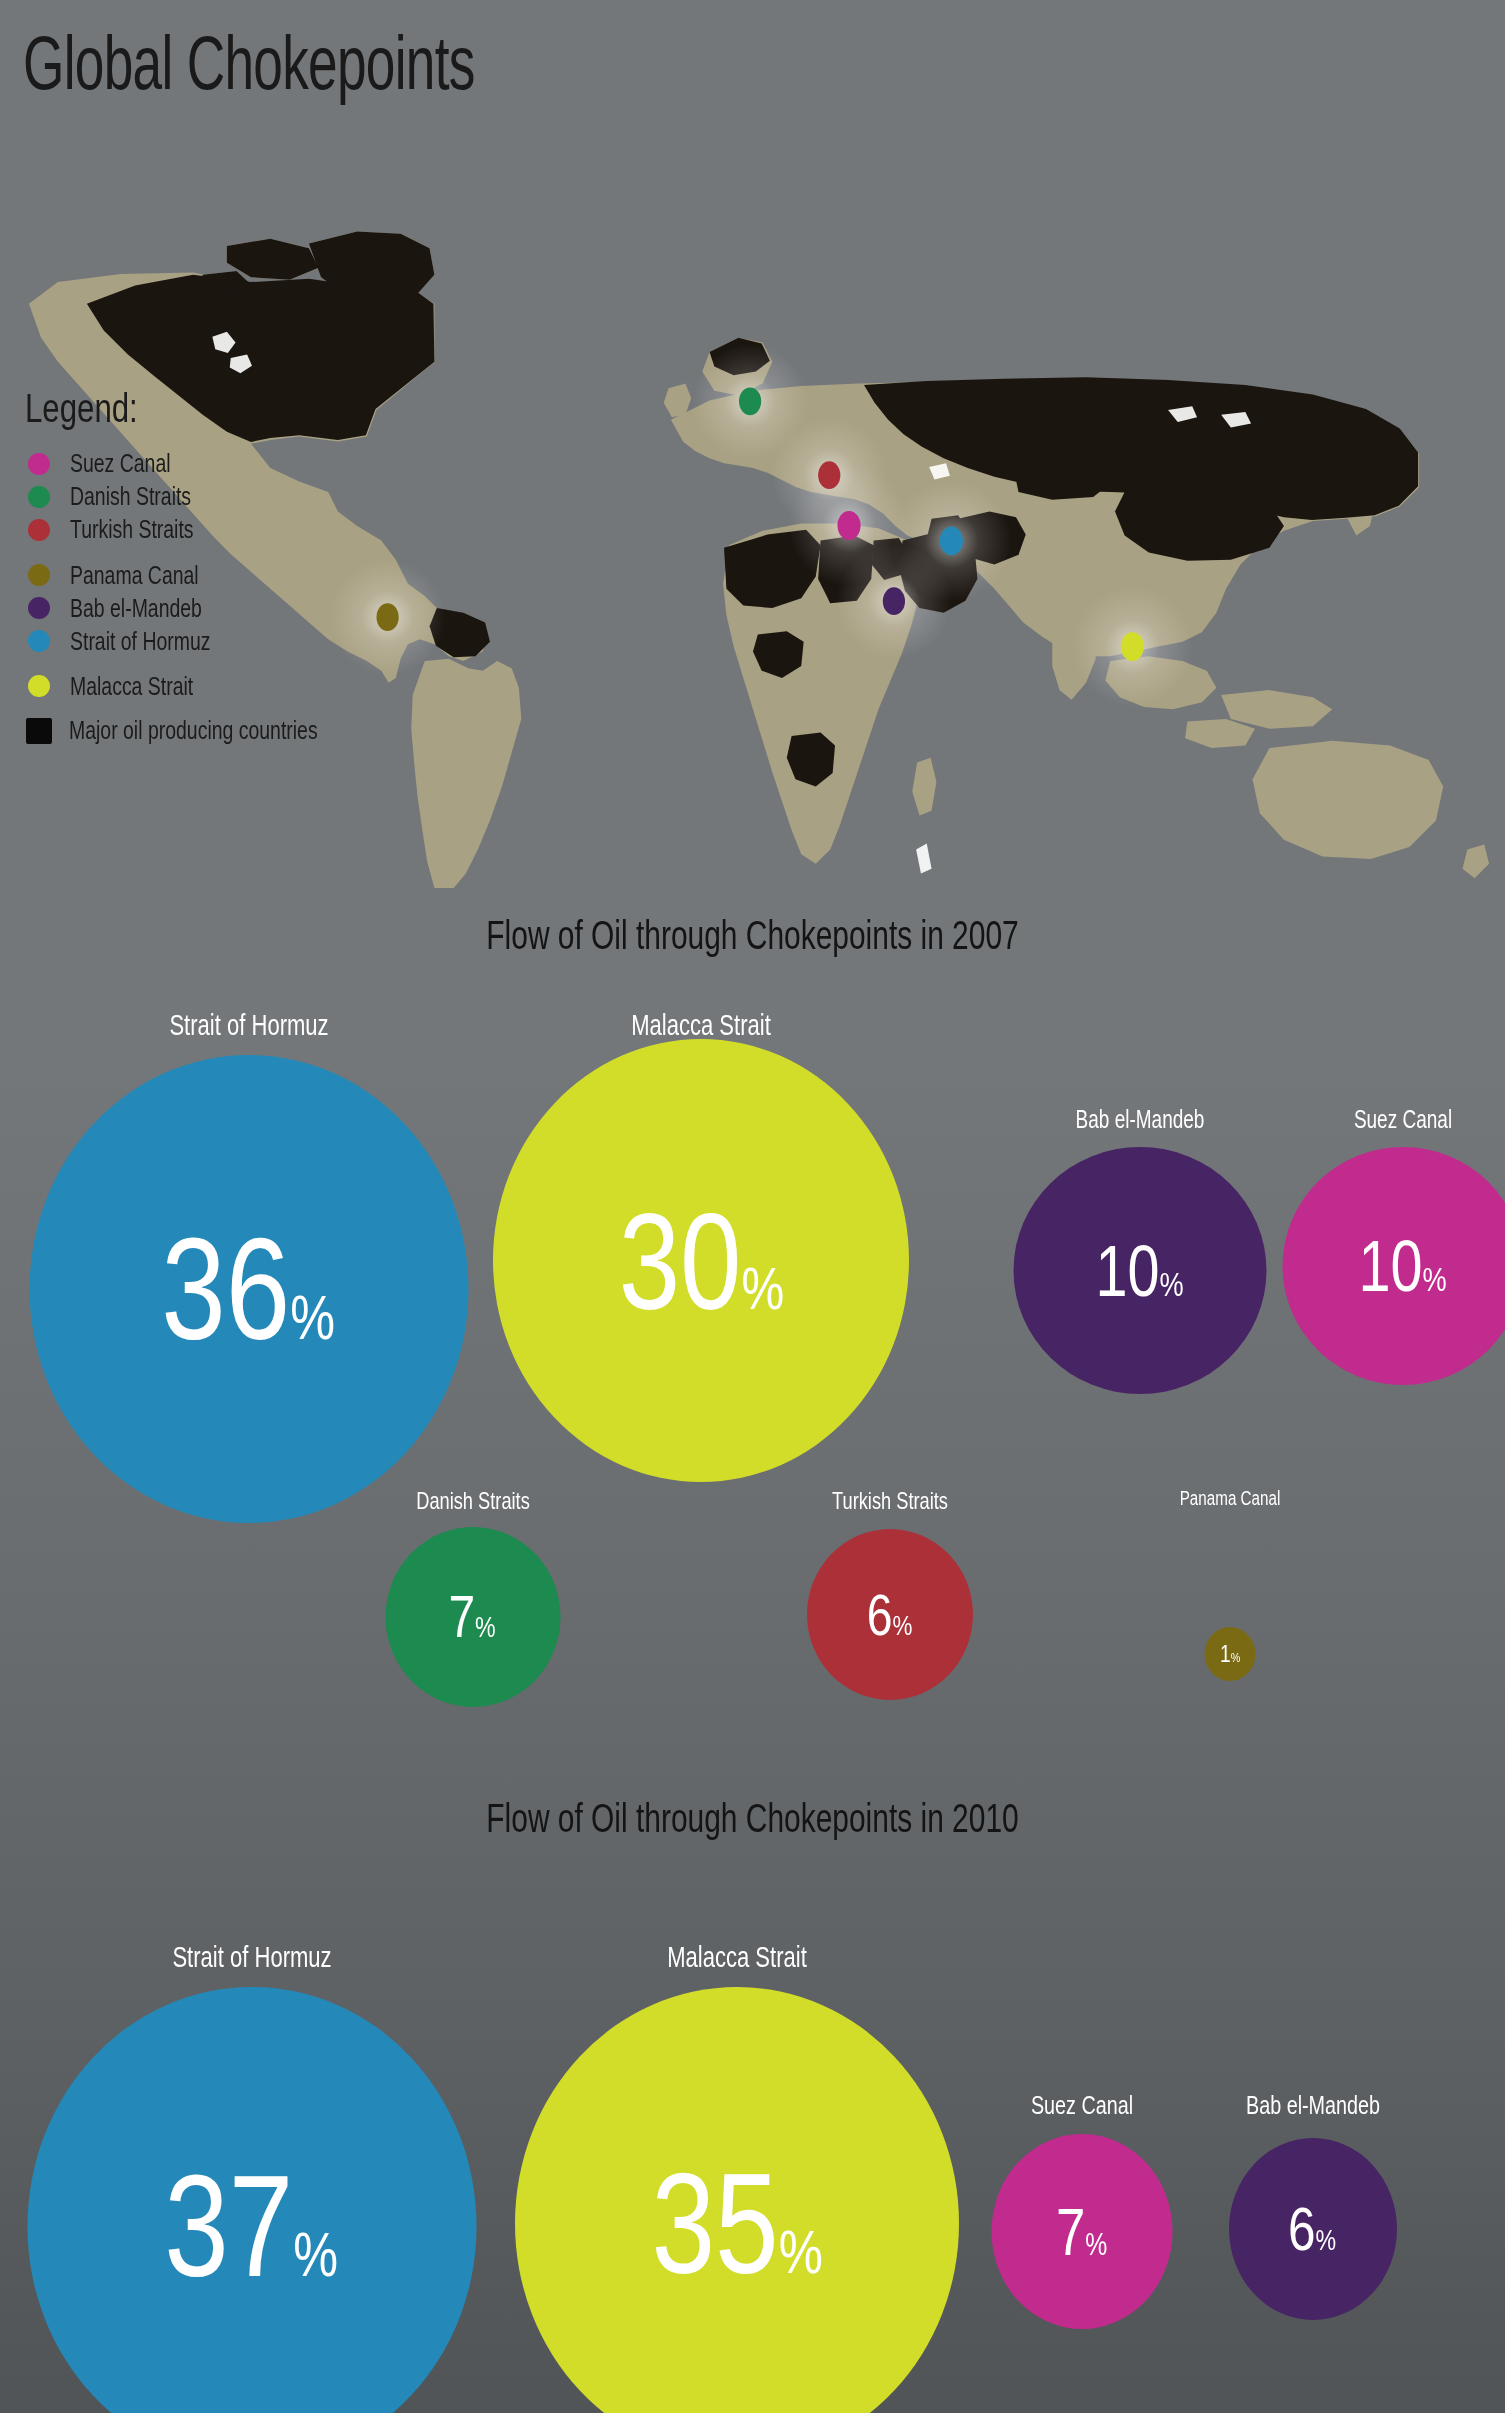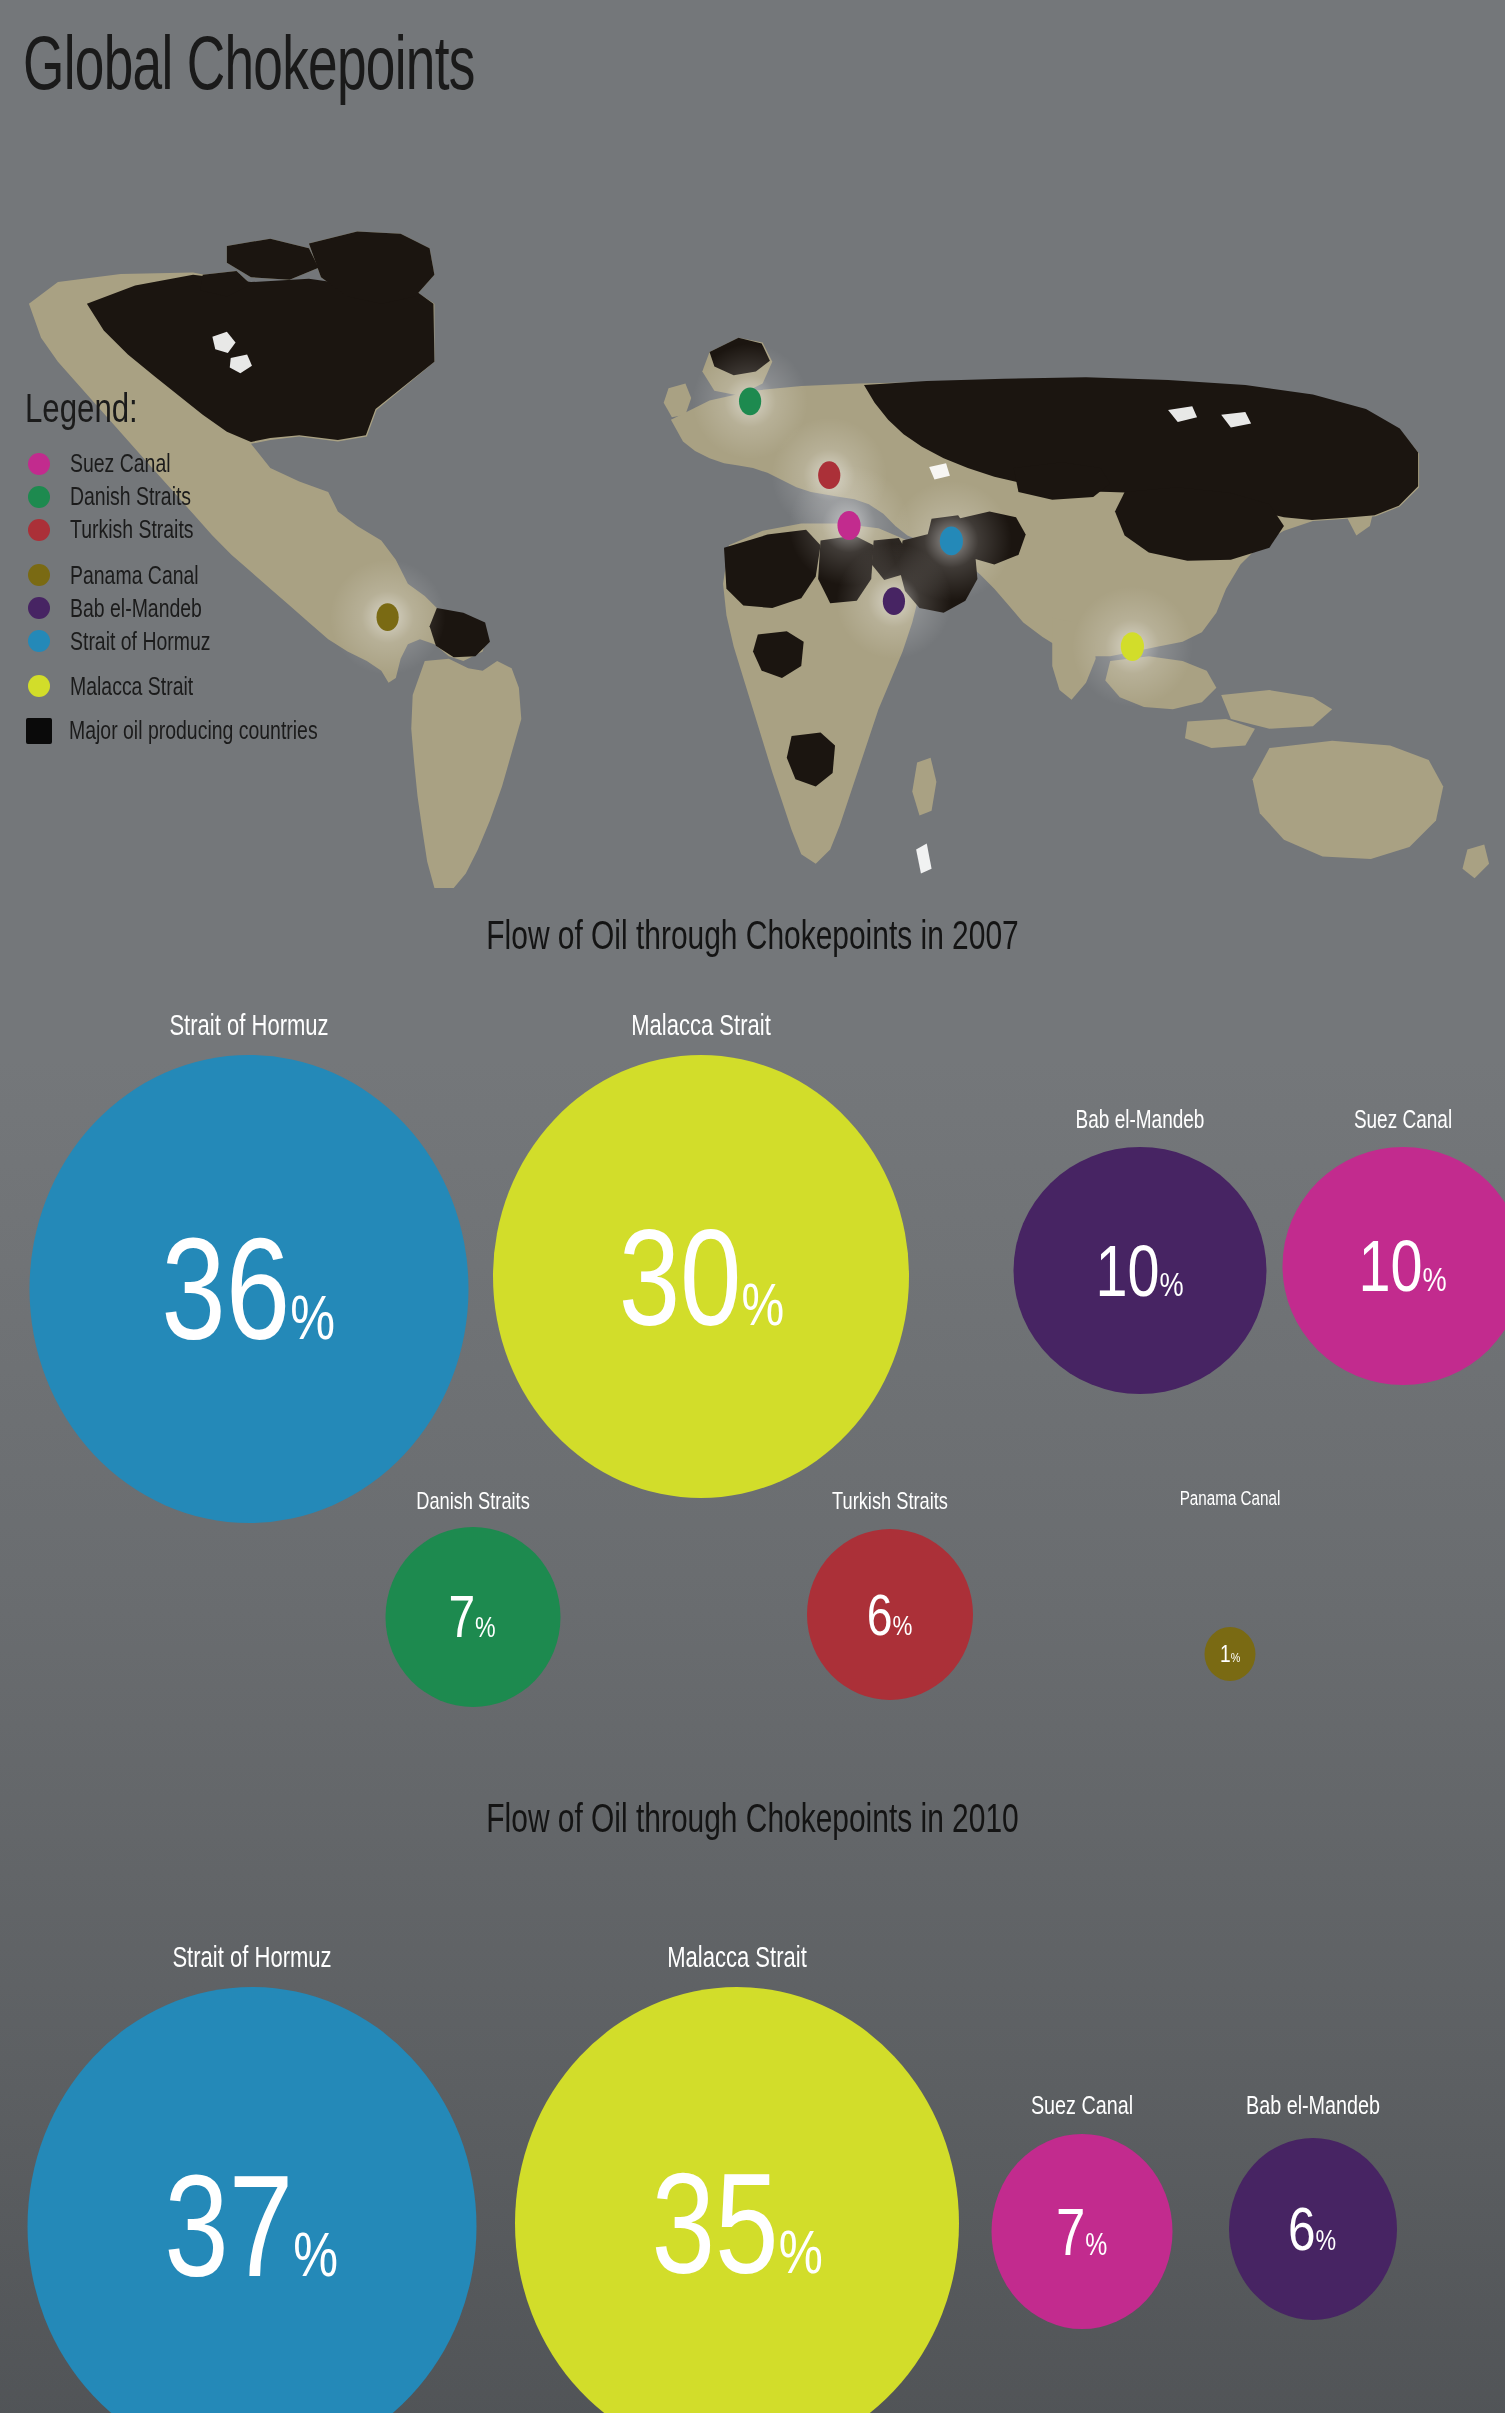--- a/index.html
+++ b/index.html
@@ -305,21 +305,21 @@
     <div class="bubble" style="top:46px; width:439px; height:468px; background:#2489b8;">
       <div class="bubble-value">
         <span class="bubble-num" style="font-size:145px;">36</span>
         <span class="bubble-pct" style="font-size:63px;">%</span>
       </div>
     </div>
   </div>
 
   <div class="bubble-group" style="left:493px; top:1009px; width:416px; height:483px;">
     <div class="bubble-label" style="top:0; font-size:29px;">Malacca Strait</div>
-    <div class="bubble" style="top:46px; width:416px; height:443px; background:#d2dd2a;">
+    <div class="bubble" style="top:30px; width:416px; height:443px; background:#d2dd2a;">
       <div class="bubble-value">
         <span class="bubble-num" style="font-size:138px;">30</span>
         <span class="bubble-pct" style="font-size:60px;">%</span>
       </div>
     </div>
   </div>
 
   <div class="bubble-group" style="left:1013px; top:1105px; width:253px; height:290px;">
     <div class="bubble-label" style="top:0; font-size:25px;">Bab el-Mandeb</div>
     <div class="bubble" style="top:42px; width:253px; height:247px; background:#472463;">

